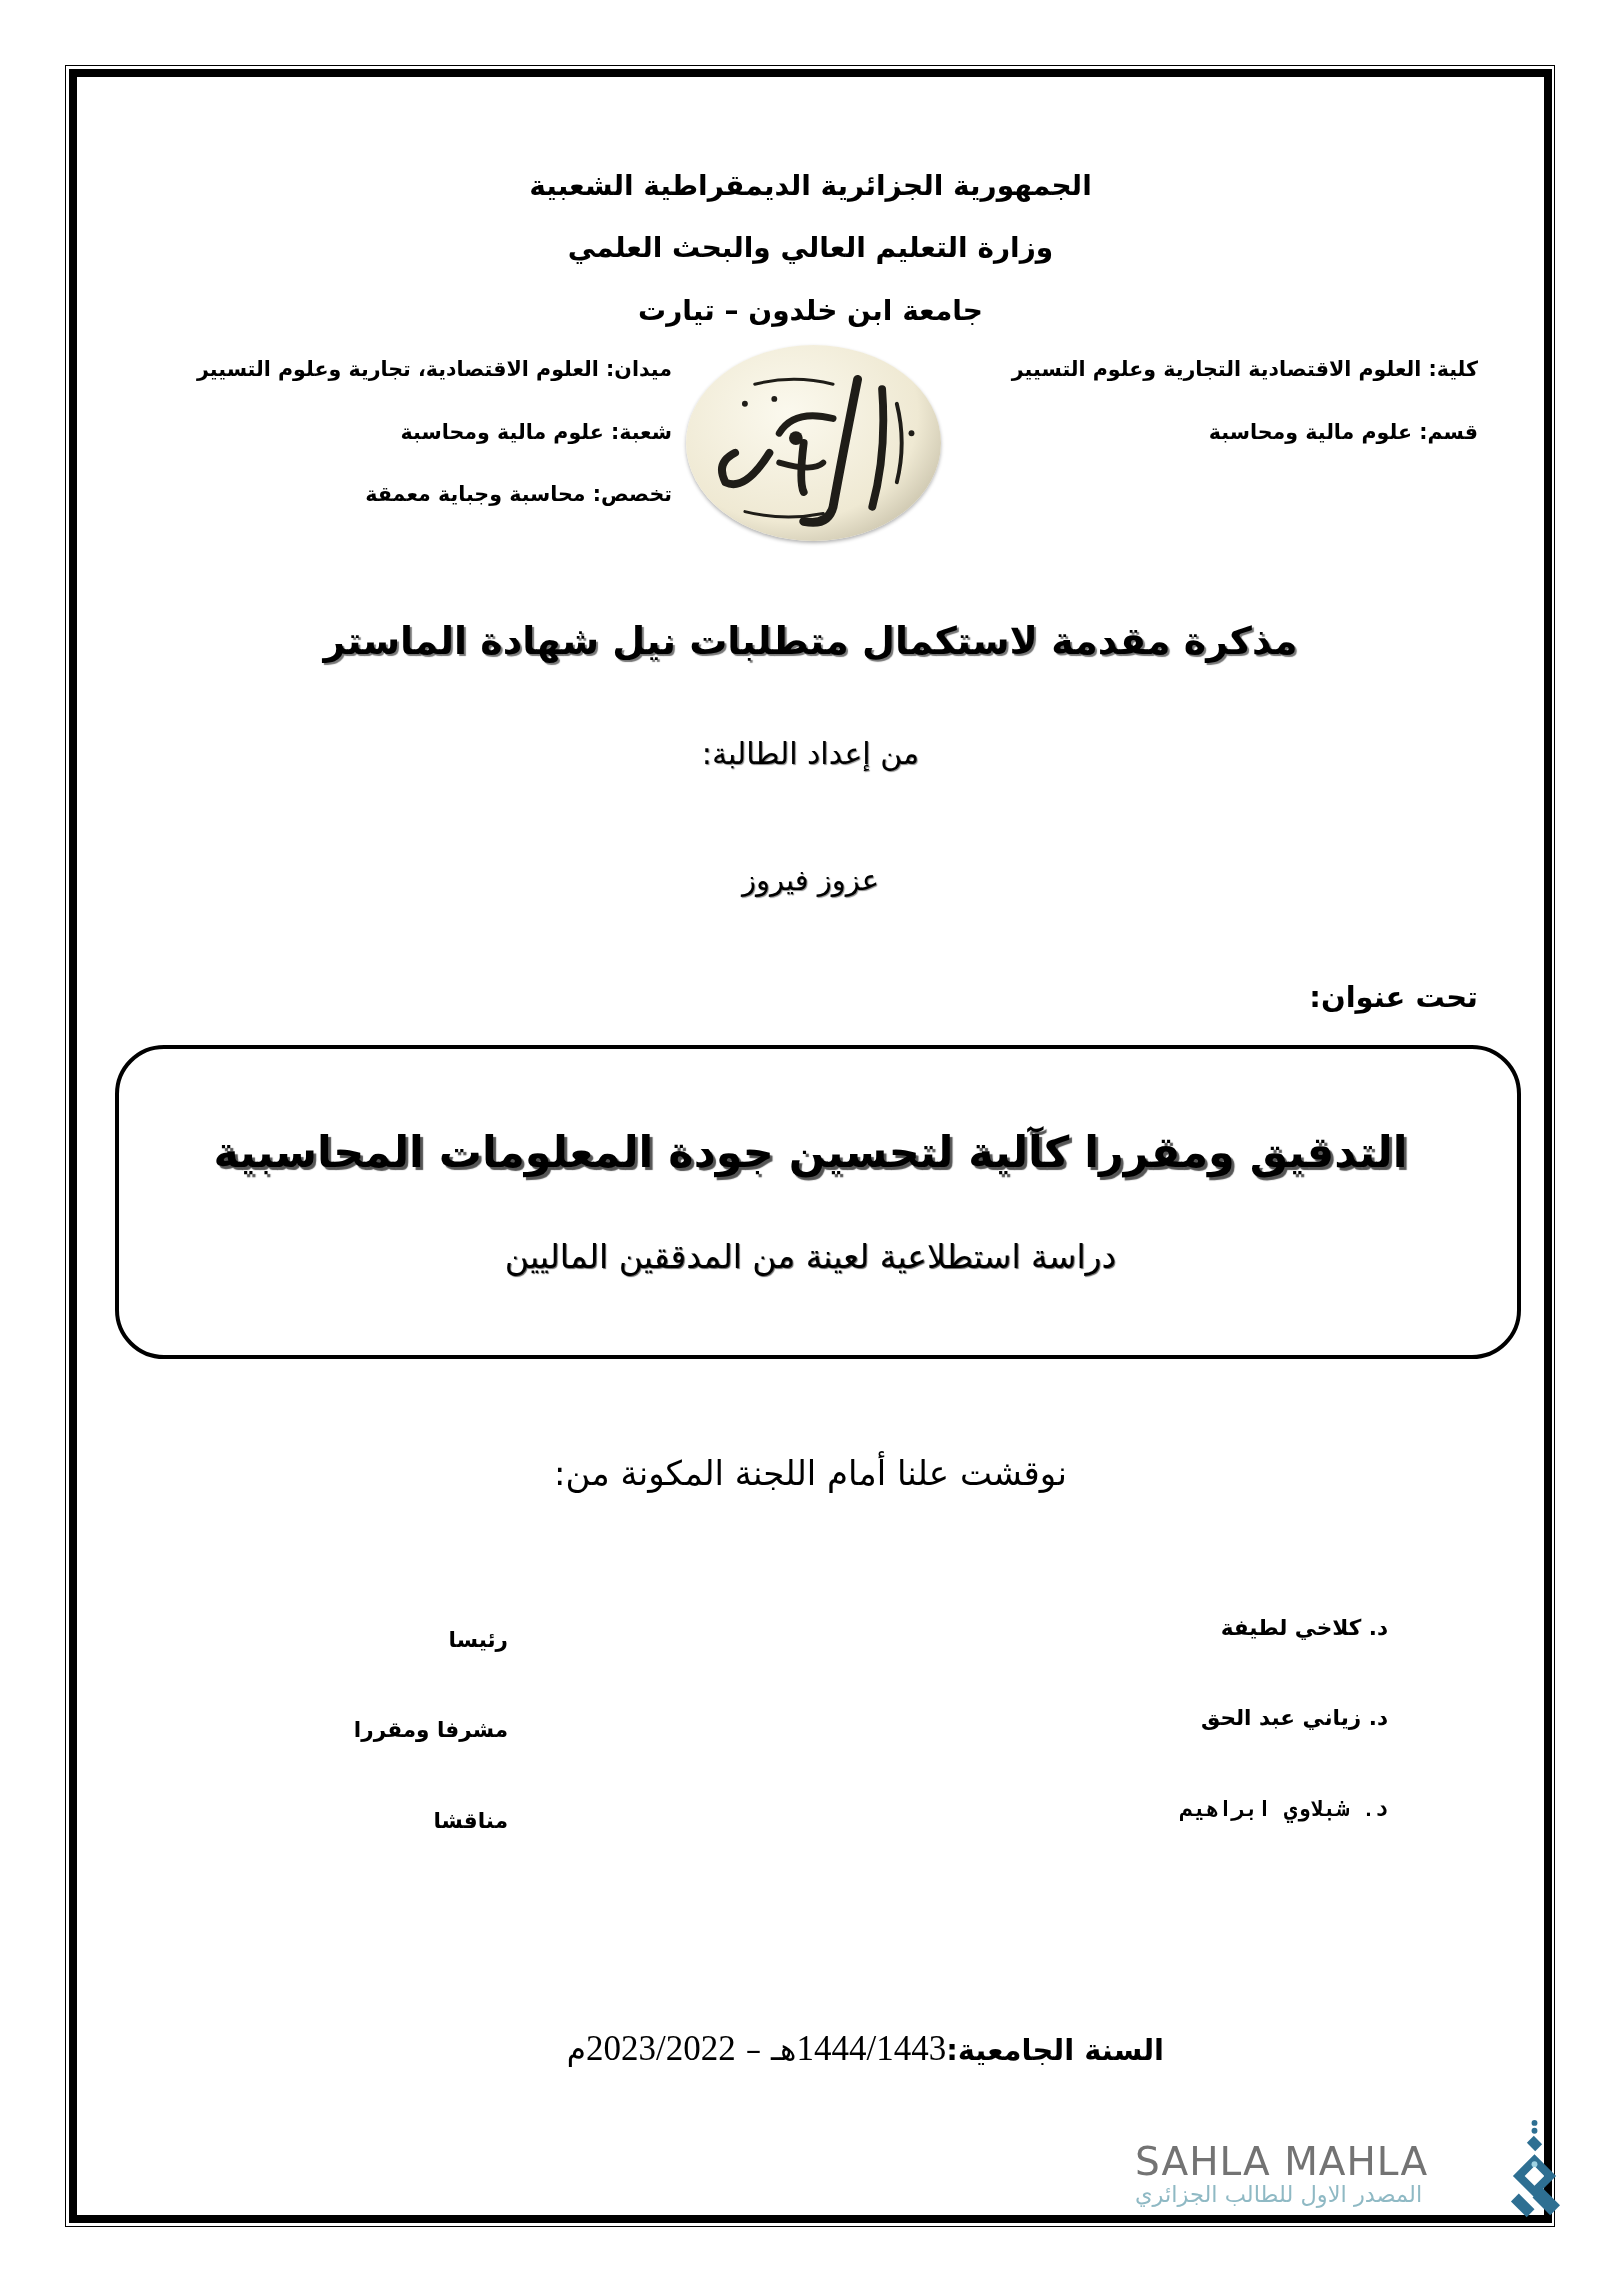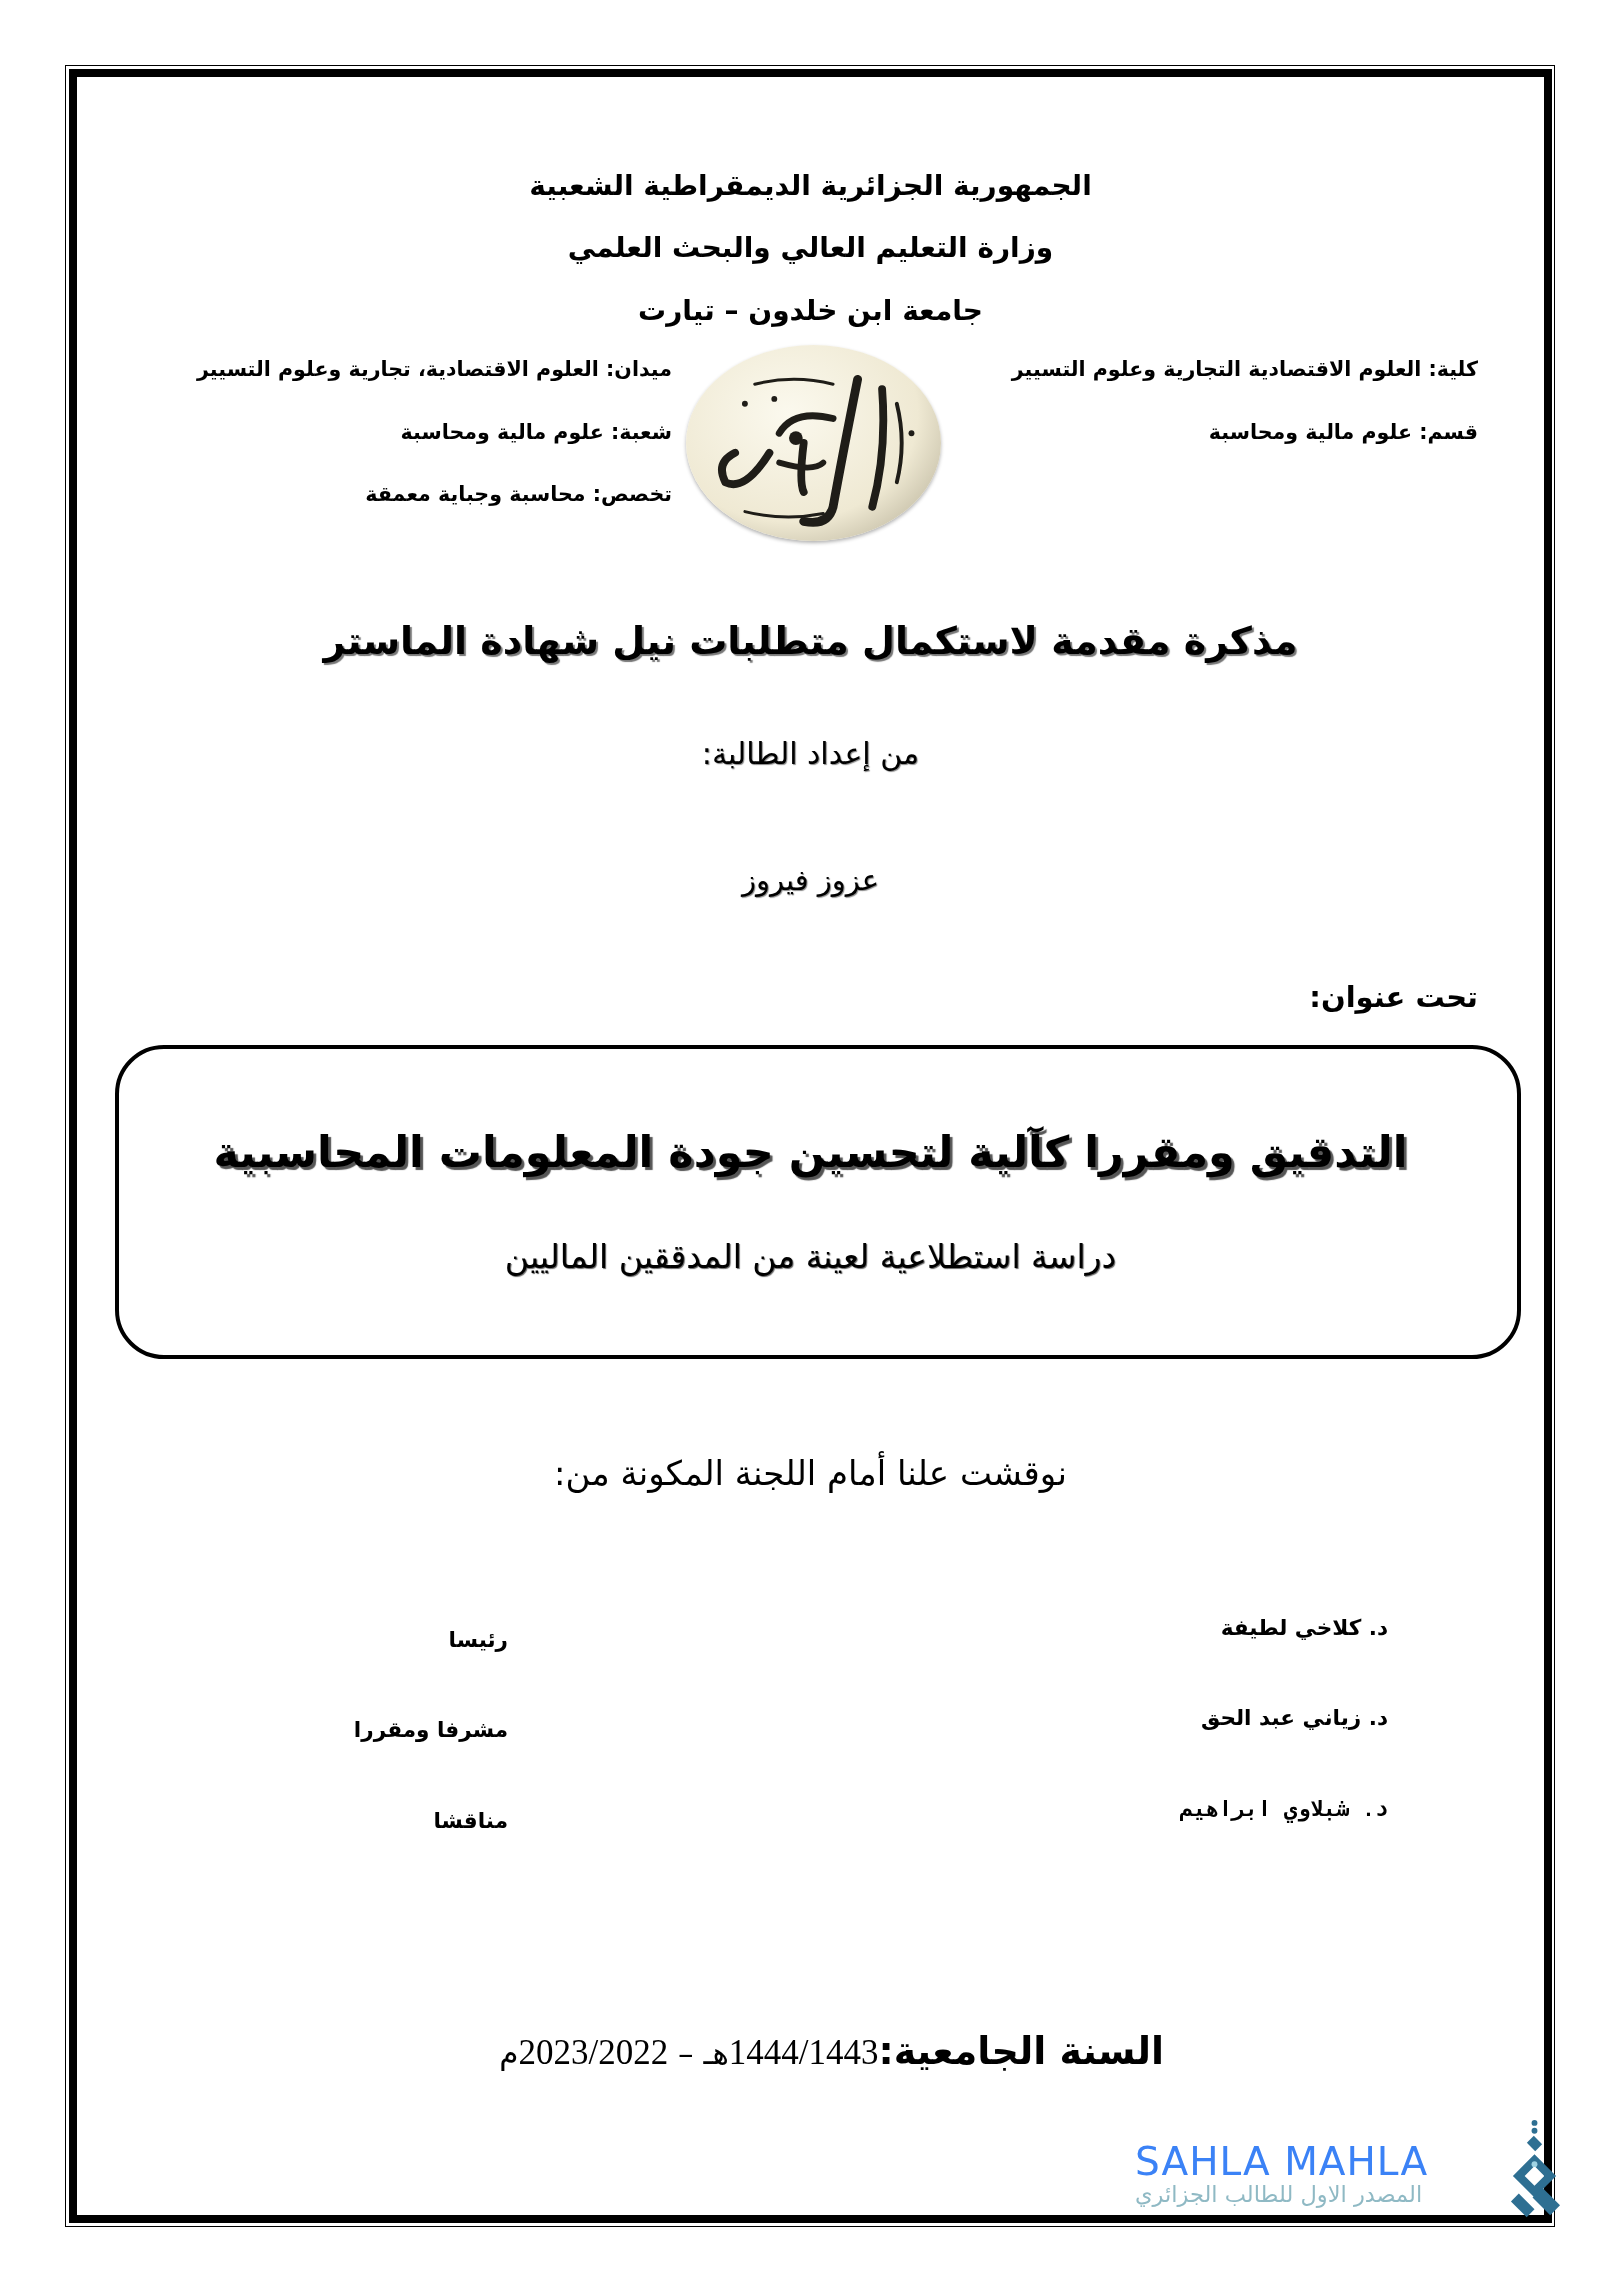--- a/index.html
+++ b/index.html
@@ -29,25 +29,25 @@
                border: 4.9px solid #000; border-radius: 49px; box-sizing: border-box; }
   .main-title { top: 1127px; font-size: 43px; font-weight: bold; text-shadow: 2.9px 2.9px 1px #555; }
   .sub-title { top: 1237px; font-size: 33px; text-shadow: 1px 1px 1px #666; }
 
   .committee-intro { top: 1453px; font-size: 34px; }
 
   .member-name { right: 233px; font-size: 21.6px; font-weight: bold; }
   .member-role { right: 1113px; font-size: 21.6px; font-weight: bold; margin-top: 12px; }
 
   .year { top: 2029px; right: 457px; font-size: 31px; }
-  .year .lbl { font-weight: bold; font-size: 38px; }
+  .year .lbl { font-weight: bold; font-size: 29px; }
   .year .num { font-family: "Liberation Serif", "DejaVu Serif", serif; font-size: 35px; }
 
   .wm { position: absolute; left: 1135px; top: 2142px; width: 382px; }
-  .wm-title { font-family: "DejaVu Sans", sans-serif; font-size: 39px; color: #3b82f6;
+  .wm-title { font-family: "DejaVu Sans", sans-serif; font-size: 39px; color: #737373;
               letter-spacing: 1px; line-height: 39px; }
   .wm-sub { direction: rtl; font-size: 22.5px; color: #8fb9c4; line-height: 27.4px; text-align: left; }
   .wm-icon { position: absolute; left: 1505px; top: 2117px; width: 59px; height: 108px; }
 </style>
 </head>
 <body>
 
 <div class="frame-outer"></div>
 <div class="frame-inner"></div>
 

